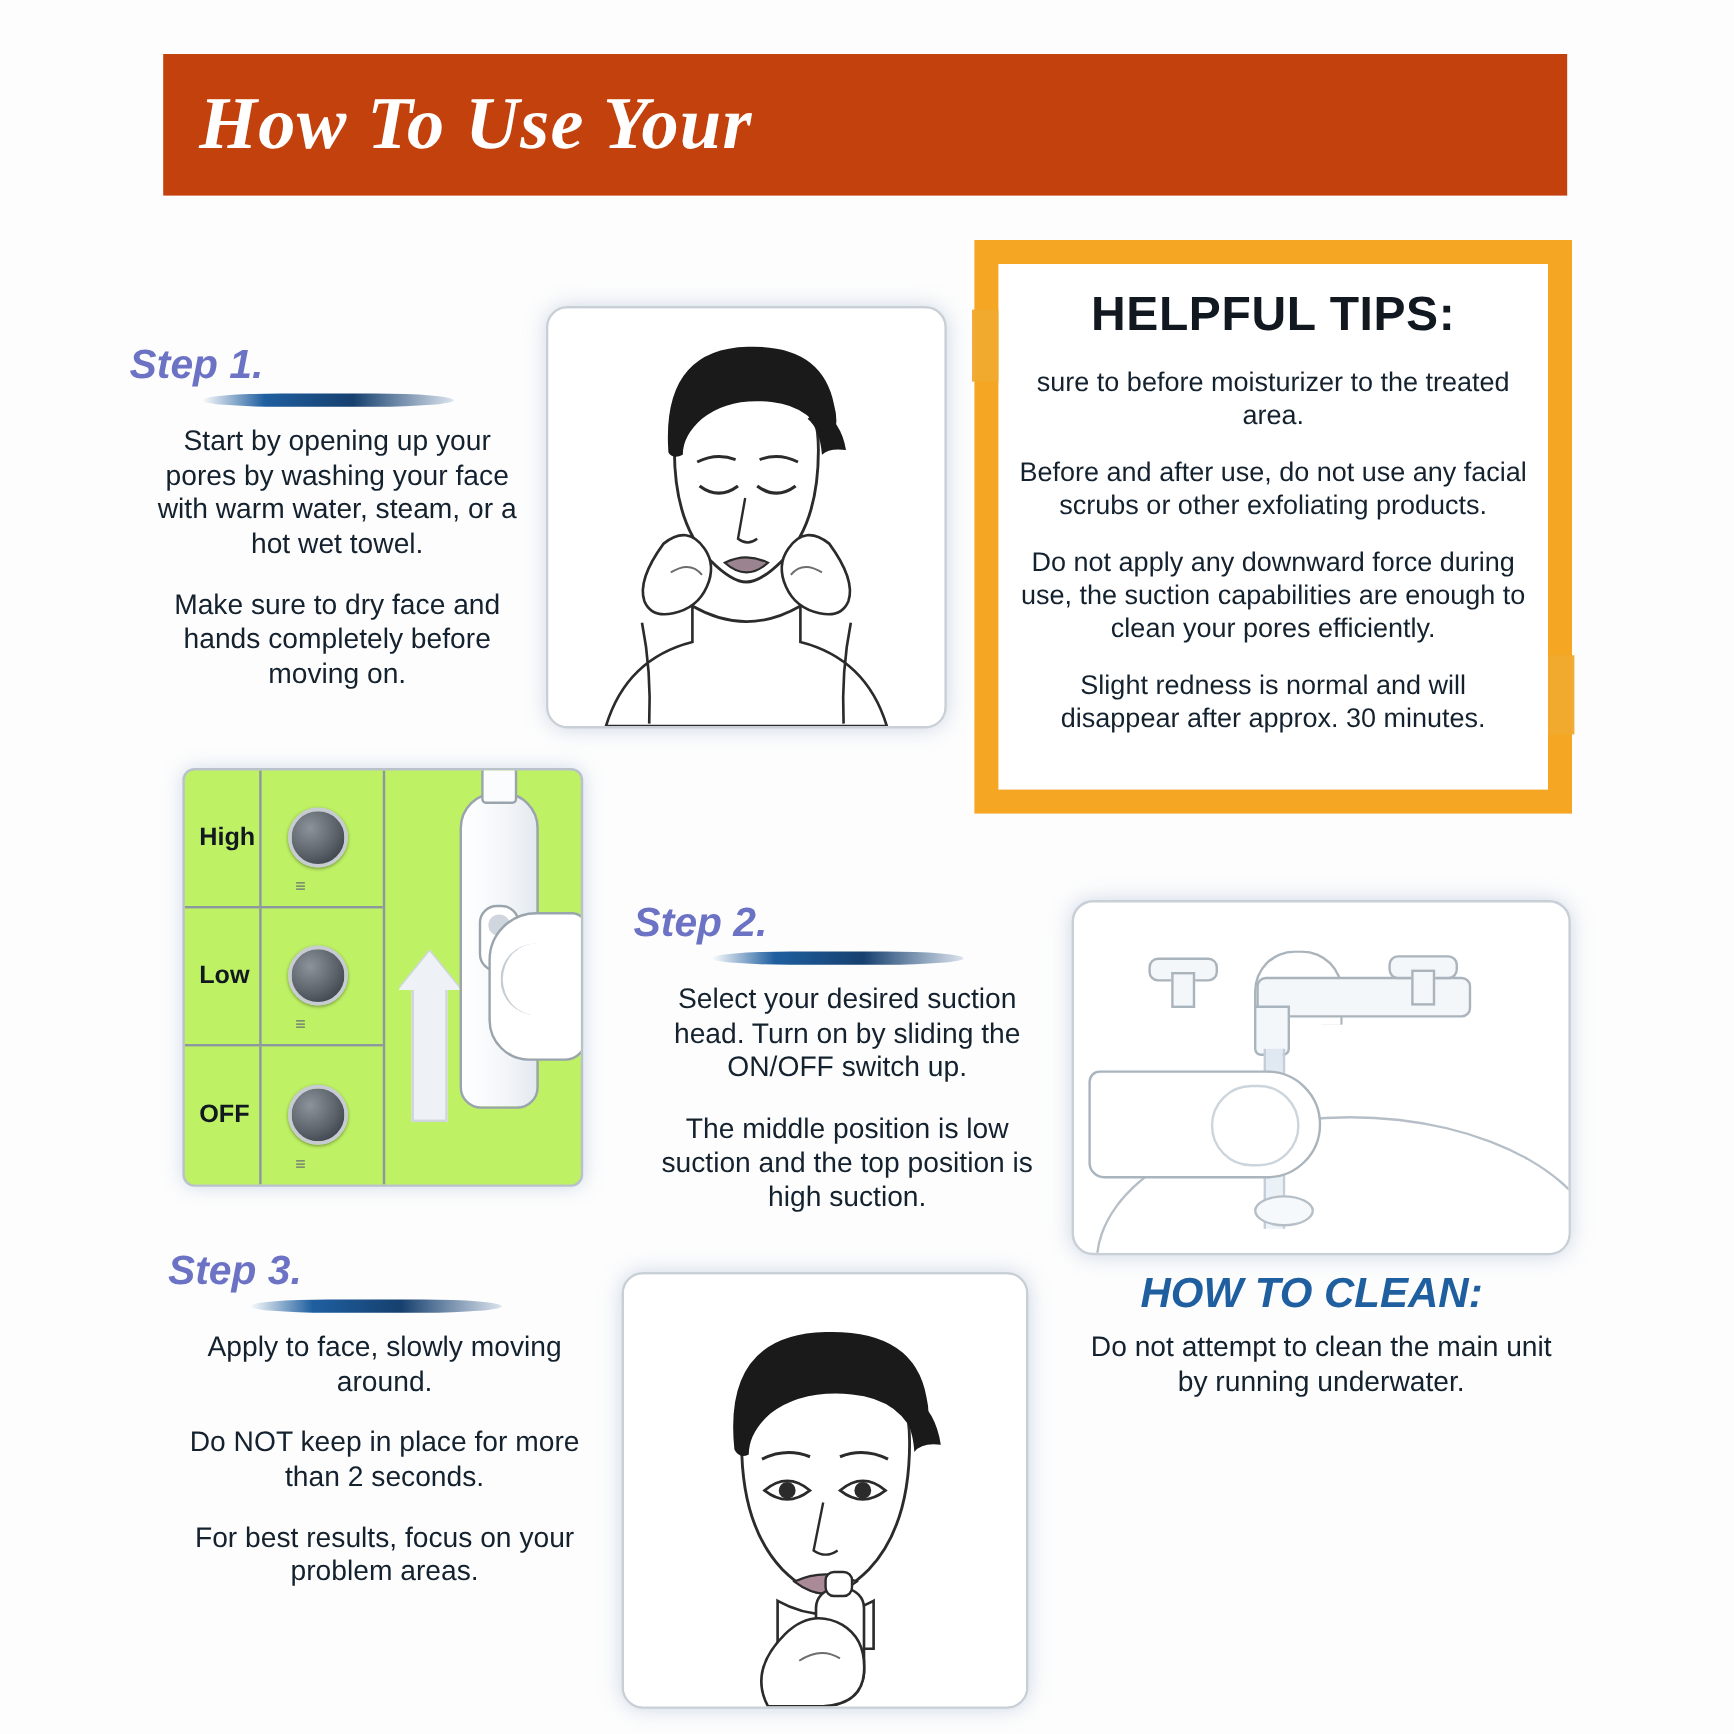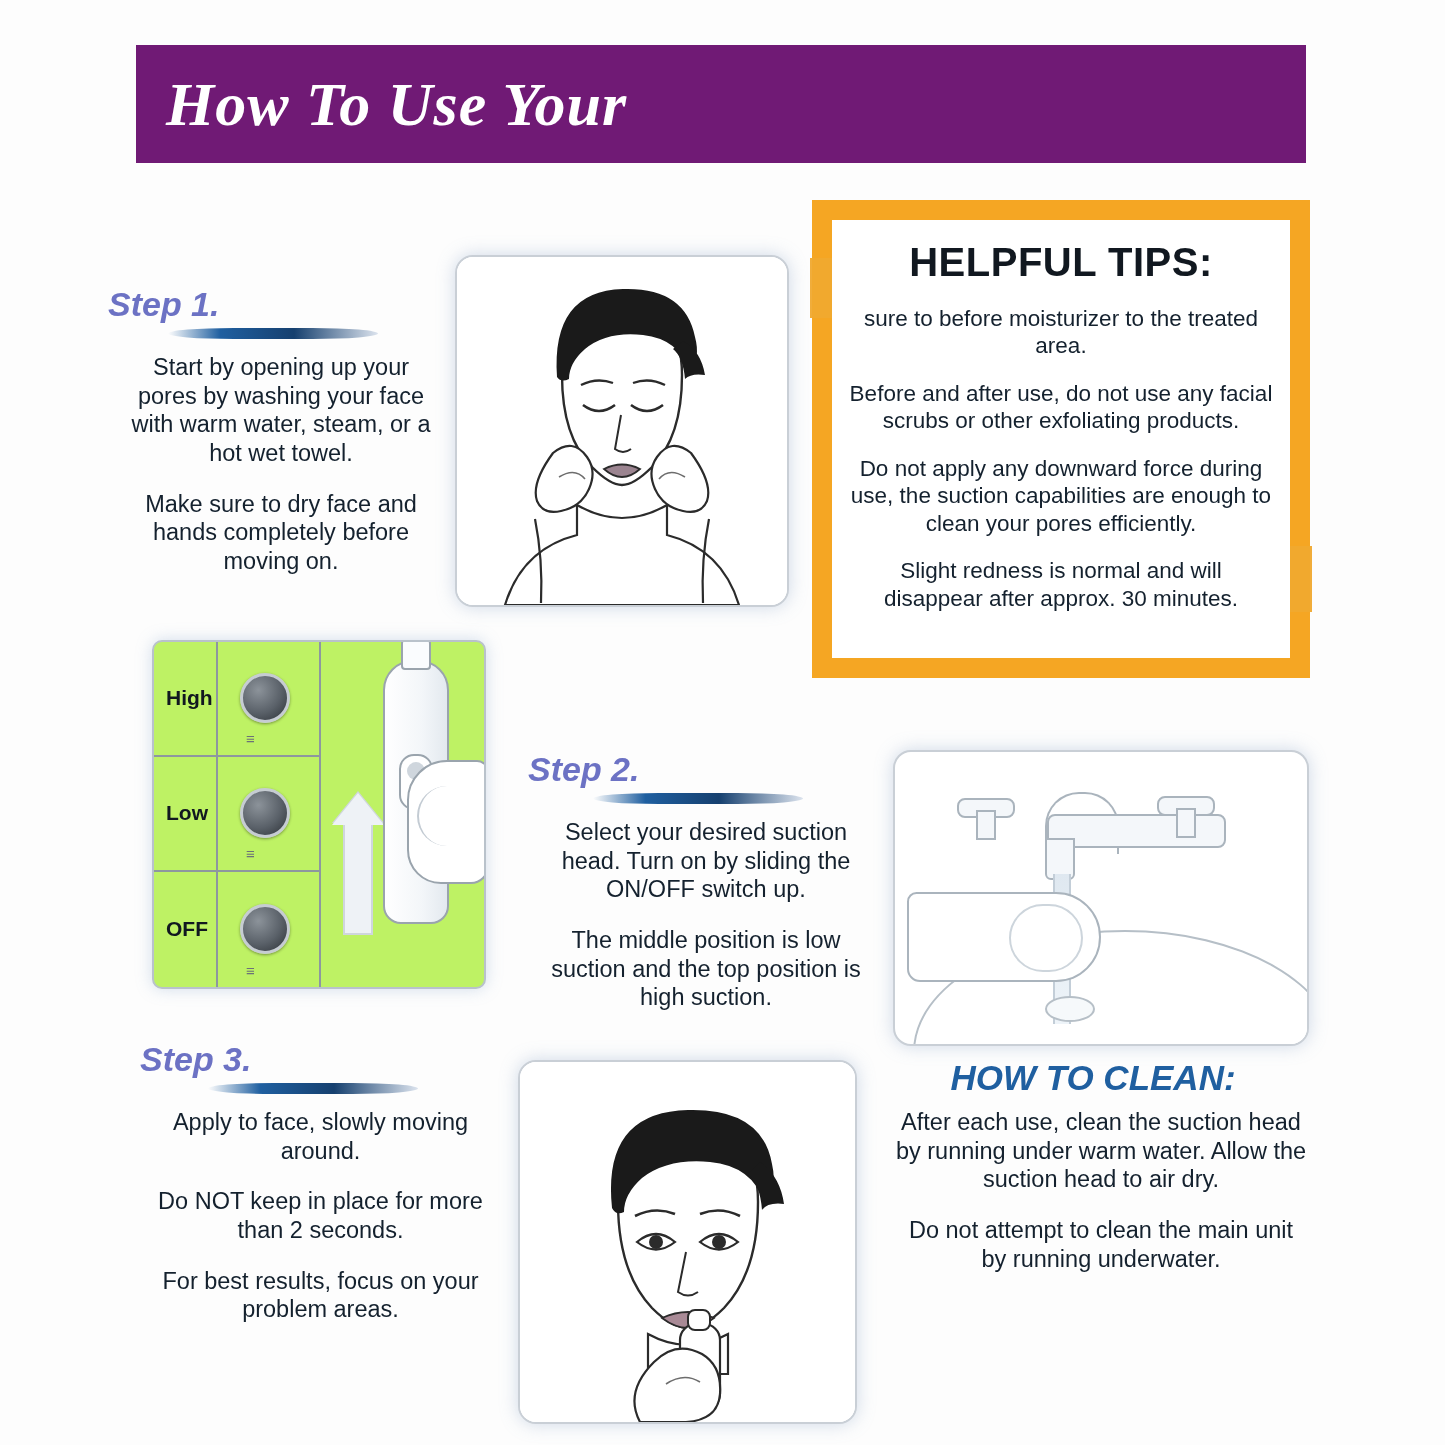--- a/index.html
+++ b/index.html
@@ -20,21 +20,21 @@
     background: #fdfdfd;
   }
 
   
   .header-bar {
     position: absolute;
     left: 136px;
     top: 45px;
     width: 1170px;
     height: 118px;
-    background: #701a75;
+    background: #c2410c;
   }
   .header-title {
     position: absolute;
     left: 30px;
     top: 50%;
     transform: translateY(-50%);
     color: #ffffff;
     font-family: "Liberation Serif", serif;
     font-weight: bold;
     font-style: italic;
@@ -566,17 +566,16 @@
       <rect x="160" y="262" width="40" height="86" rx="16" fill="#ffffff" stroke="#2b2b2b" stroke-width="2.2"></rect>
       <rect x="168" y="248" width="22" height="20" rx="7" fill="#ffffff" stroke="#2b2b2b" stroke-width="2"></rect>
 
       <path d="M134 300 q22 -22 48 -8 q20 12 18 40 q-2 26 -34 28 l-46 0 q-16 -30 14 -60 z" fill="#ffffff" stroke="#2b2b2b" stroke-width="2.2"></path>
       <path d="M146 322 q18 -12 34 -2" fill="none" stroke="#6d6d6d" stroke-width="1.6"></path>
     </svg>
   </div>
 
   <div id="clean-text">
     <p class="clean-title">HOW TO CLEAN:</p>
-    <p class="body-text">After each use, clean the suction head by running under warm water. Allow the suction head to air dry.</p>
     <p class="body-text">Do not attempt to clean the main unit by running underwater.</p>
   </div>
 
 </div>
 
 </body></html>

